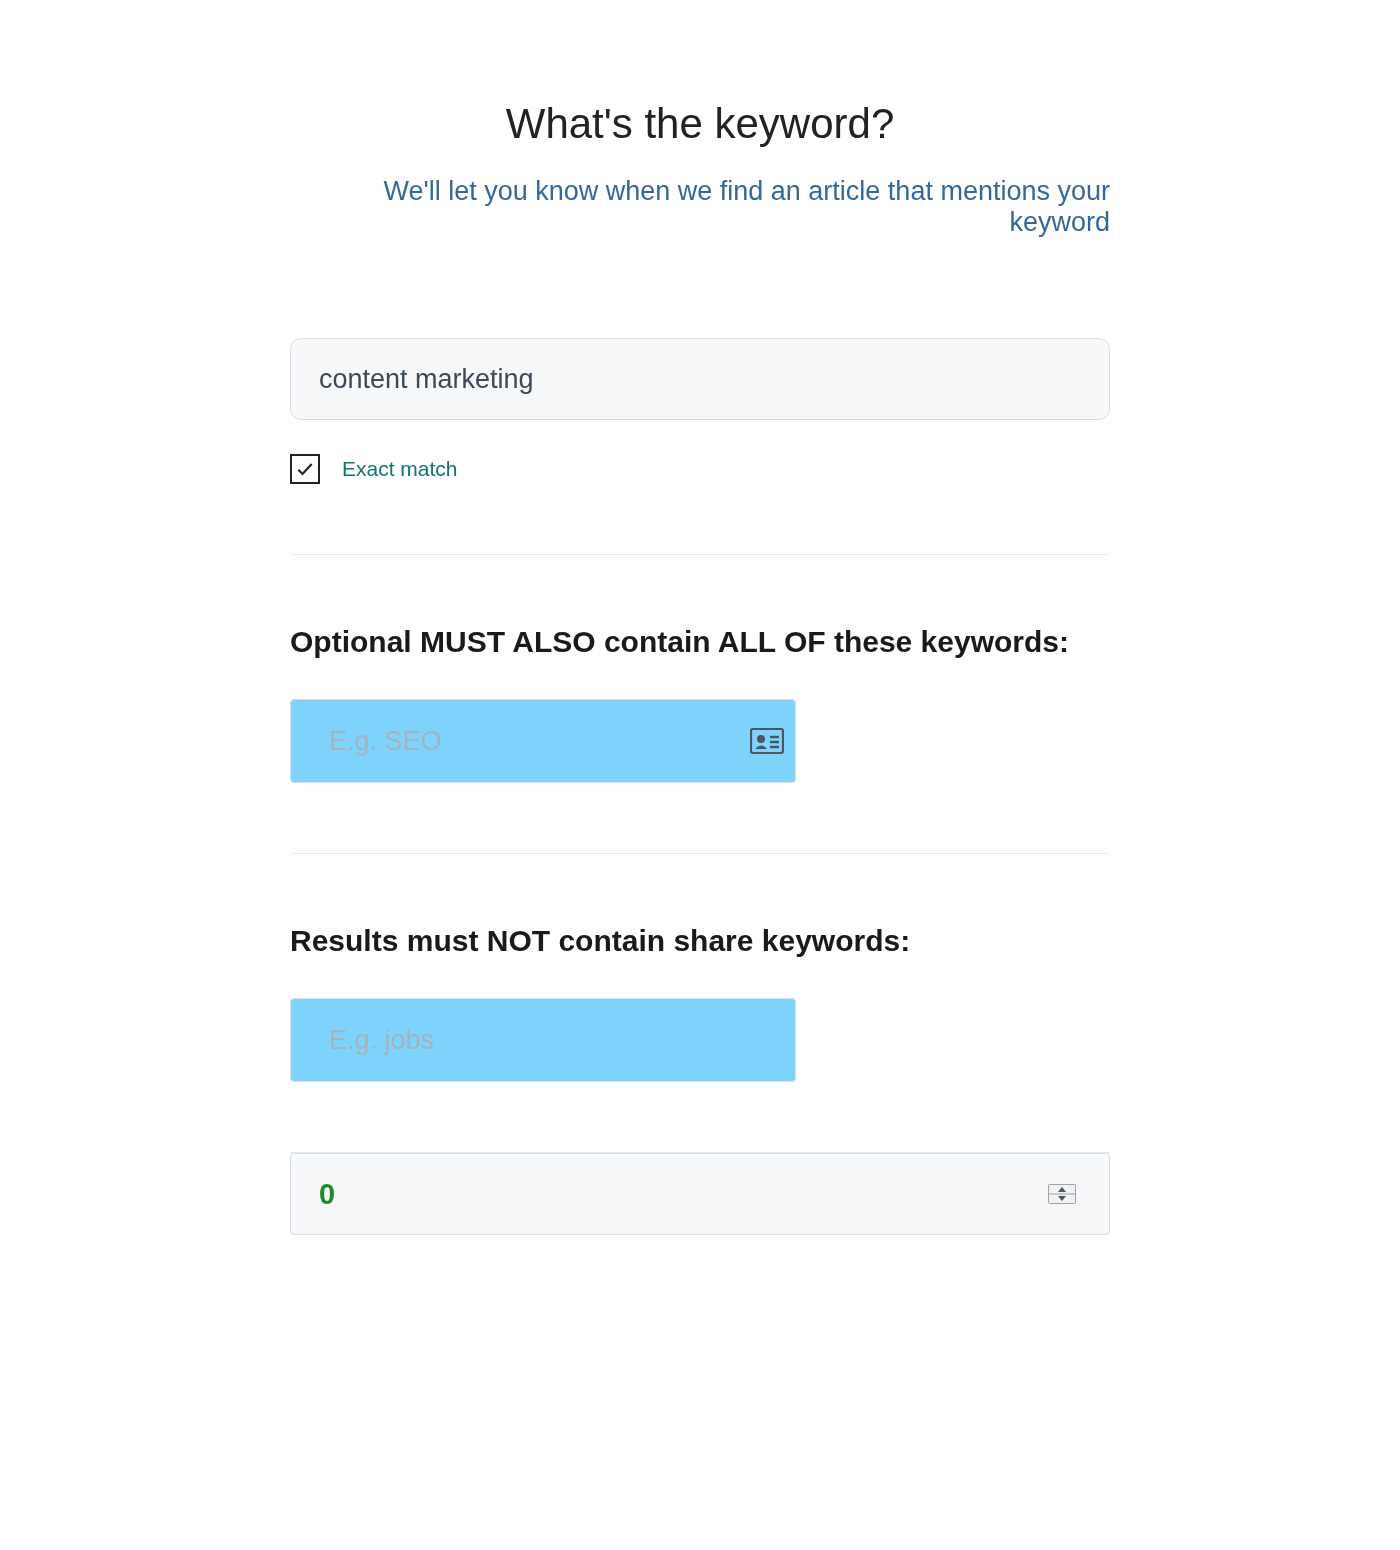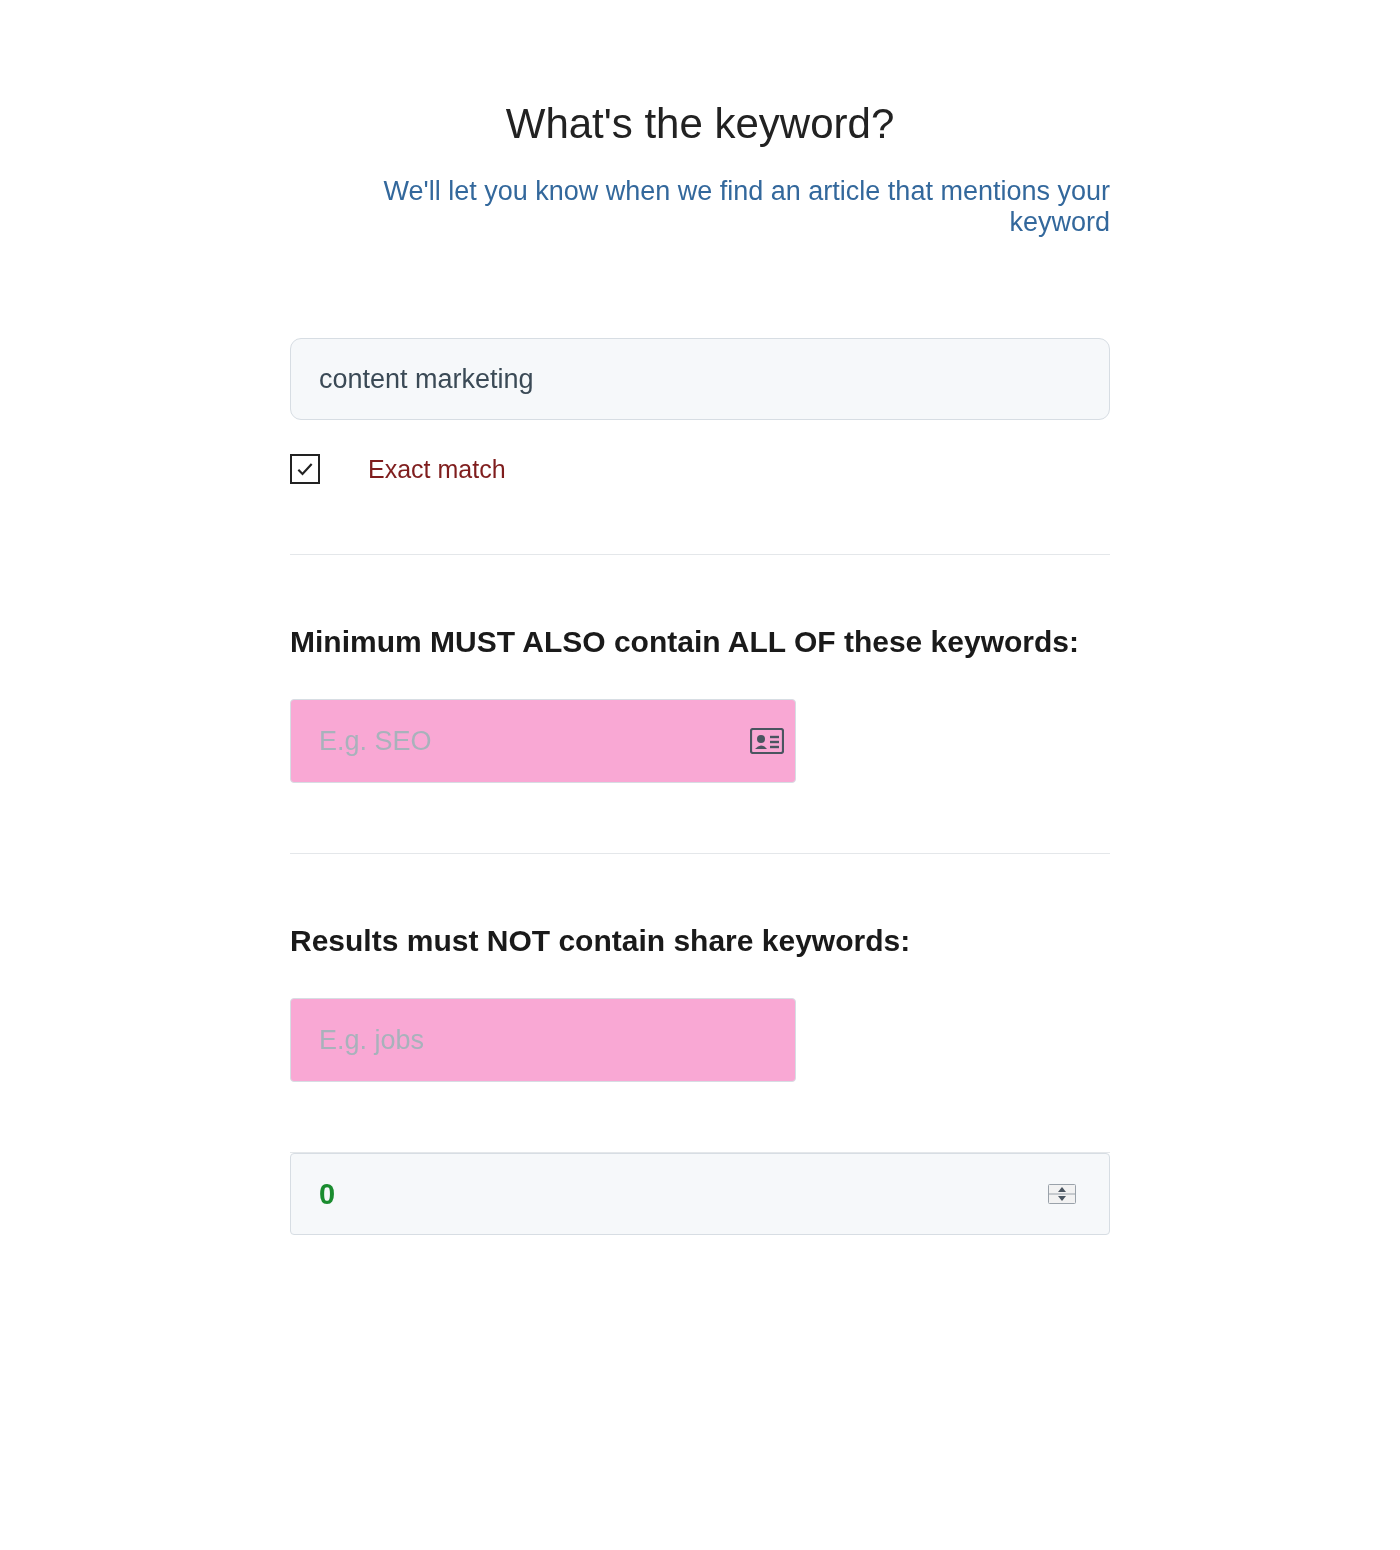--- a/index.html
+++ b/index.html
@@ -50,23 +50,22 @@
       height: 30px;
       border: 2px solid #222;
       display: flex;
       align-items: center;
       justify-content: center;
       cursor: pointer;
       background: #fff;
     }
     .checkbox svg { width: 20px; height: 20px; }
     .exact-label {
-      font-size: 25px;
-      color: #7f1d1d;
-      margin-left: 26px;
+      font-size: 21px;
+      color: #0f766e;
     }
     .divider {
       border: none;
       border-top: 1px solid #e4e7ea;
       margin: 70px 0 0 0;
     }
     .section-heading {
       font-size: 30px;
       font-weight: 700;
       color: #1a1a1a;
@@ -75,23 +74,23 @@
     }
     .section-heading .u { }
     .small-input-wrap {
       position: relative;
       width: 506px;
     }
     .small-input {
       width: 100%;
       height: 84px;
       border: 1px solid #d7dde3;
-      background: #f9a8d4;
+      background: #7dd3fc;
       border-radius: 4px;
-      padding: 0 60px 0 28px;
+      padding: 0 60px 0 38px;
       font-size: 27px;
       color: #3b4a56;
       outline: none;
     }
     .small-input::placeholder { color: #a8b2bb; }
     .field-icon {
       position: absolute;
       right: 12px;
       top: 50%;
       transform: translateY(-50%);
@@ -149,21 +148,21 @@
       <svg viewBox="0 0 24 24">
         <polyline points="4,13 9,18 20,6" fill="none" stroke="#222" stroke-width="2.6"></polyline>
       </svg>
     </div>
     <span class="exact-label">Exact match</span>
   </div>
 
   <hr class="divider">
 
   <h2 class="section-heading">
-    <span>Minimum </span><span class="u">MUST ALSO</span><span> contain </span><span class="u">ALL OF</span><span> these keywords:</span>
+    <span>Optional </span><span class="u">MUST ALSO</span><span> contain </span><span class="u">ALL OF</span><span> these keywords:</span>
   </h2>
   <div class="small-input-wrap">
     <input type="text" class="small-input" placeholder="E.g. SEO" style="">
     <svg class="field-icon" viewBox="0 0 34 26">
       <rect x="1" y="1" width="32" height="24" rx="2" fill="none" stroke="#4a5560" stroke-width="2.2"></rect>
       <circle cx="11" cy="11" r="4" fill="#4a5560"></circle>
       <path d="M5 21 q6 -7 12 0" fill="#4a5560"></path>
       <line x1="20" y1="9" x2="29" y2="9" stroke="#4a5560" stroke-width="2.4"></line>
       <line x1="20" y1="14" x2="29" y2="14" stroke="#4a5560" stroke-width="2.4"></line>
       <line x1="20" y1="19" x2="29" y2="19" stroke="#4a5560" stroke-width="2.4"></line>

